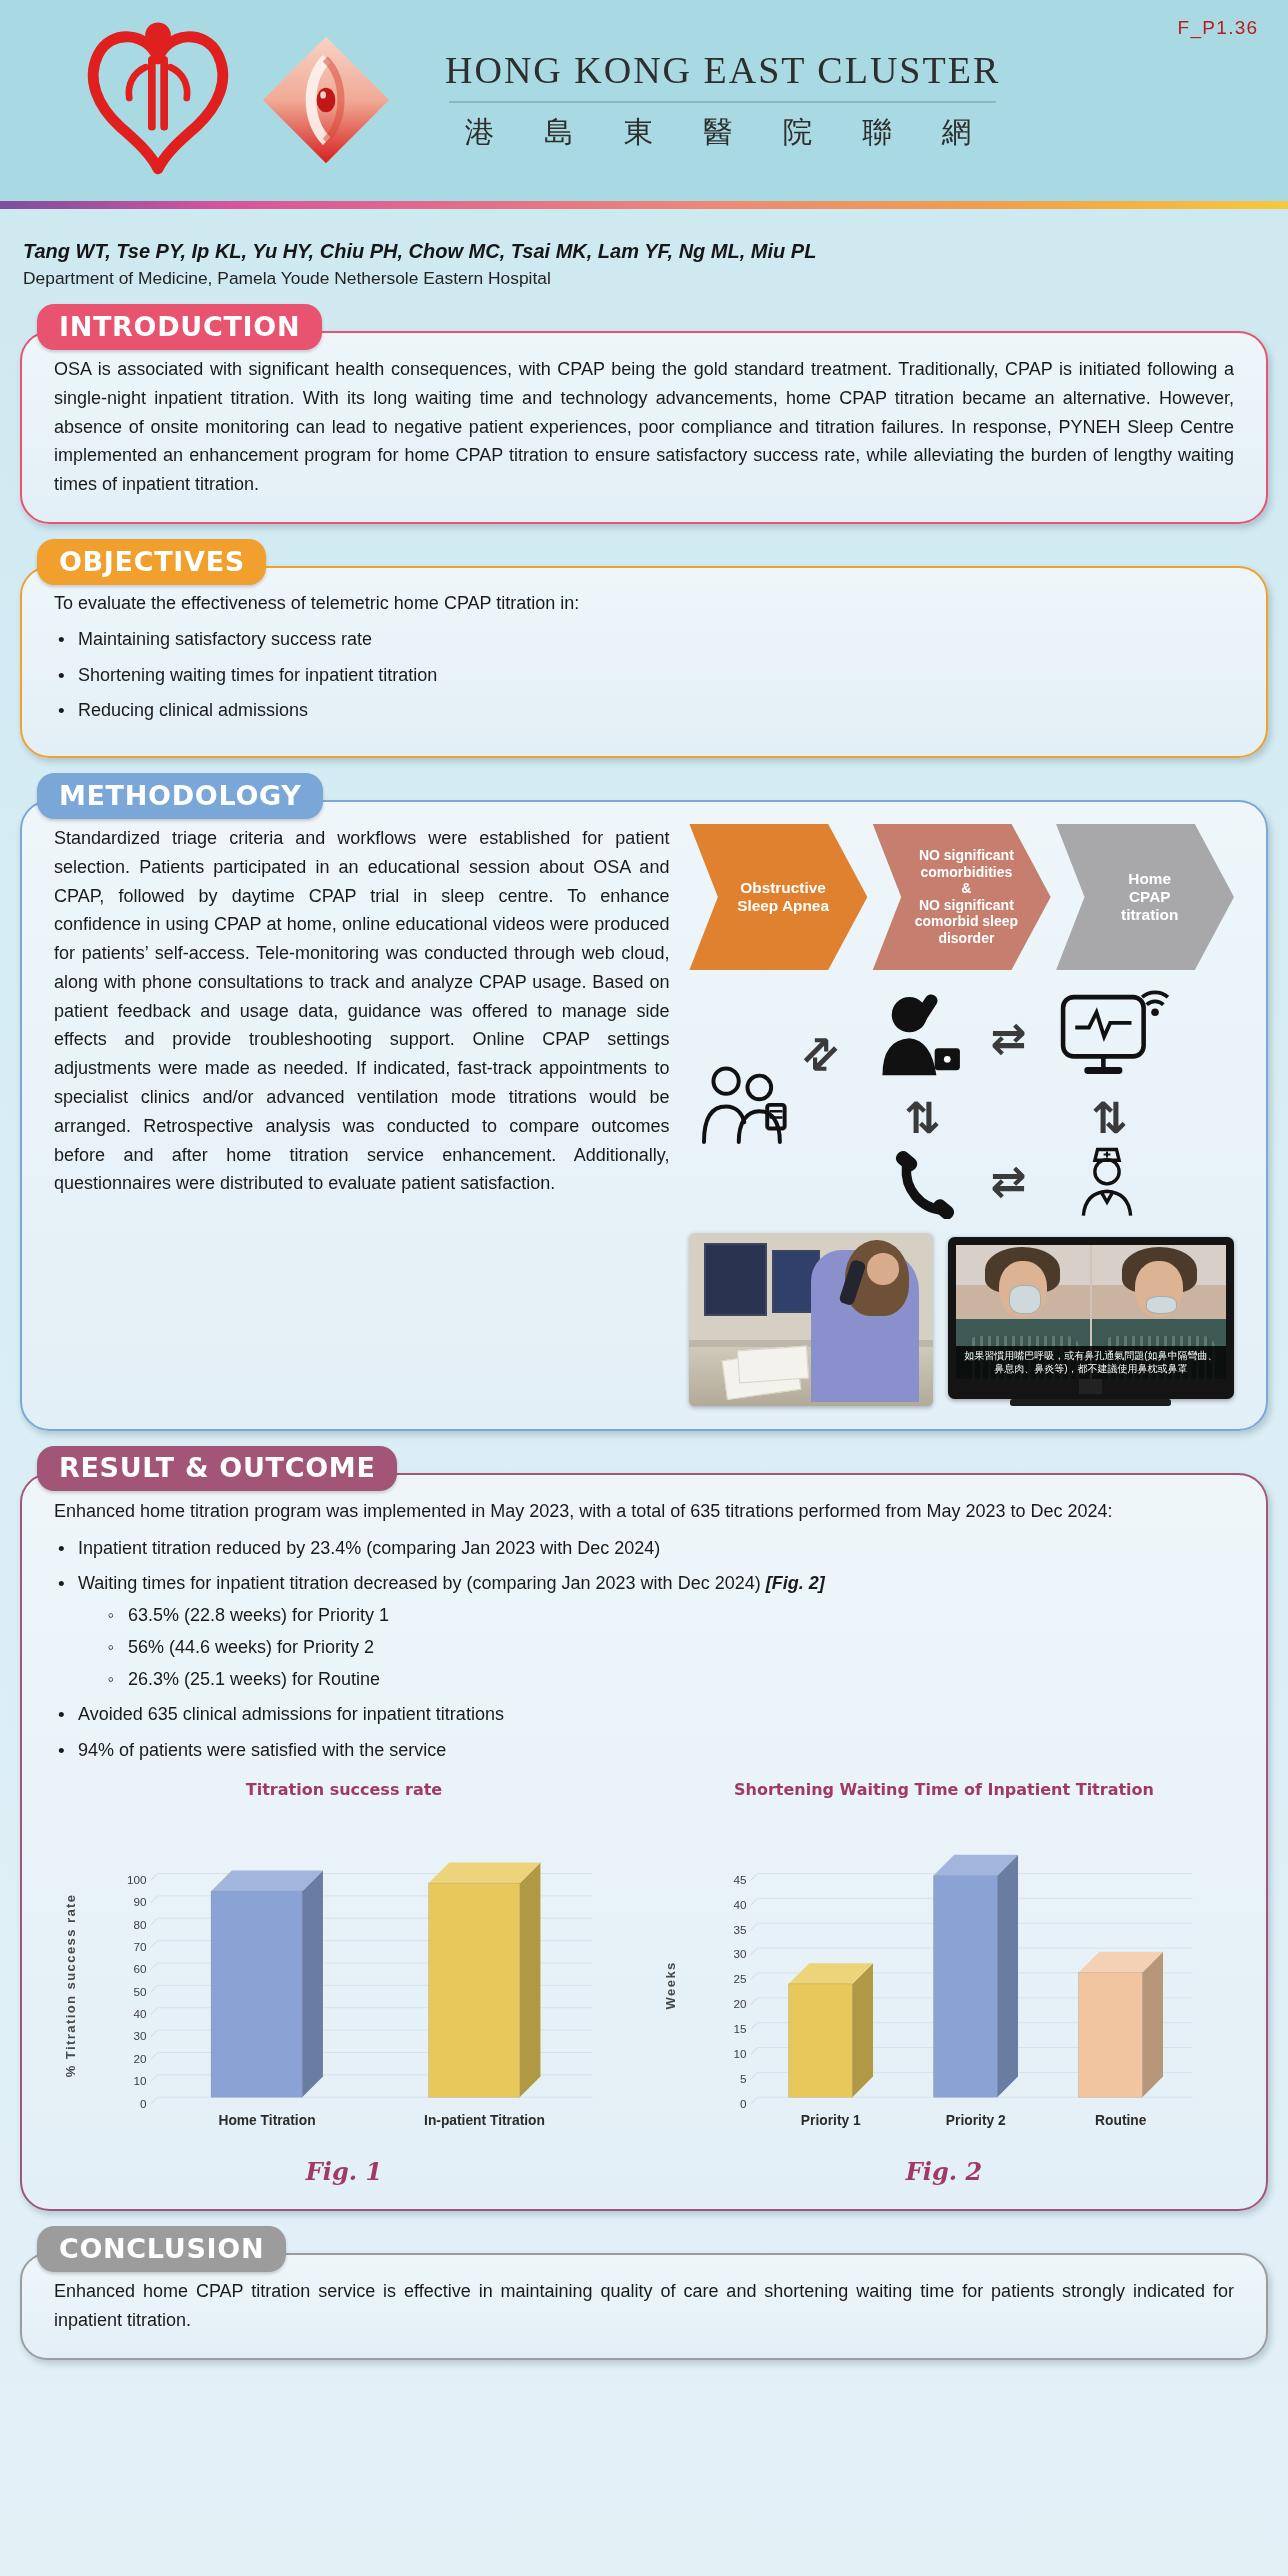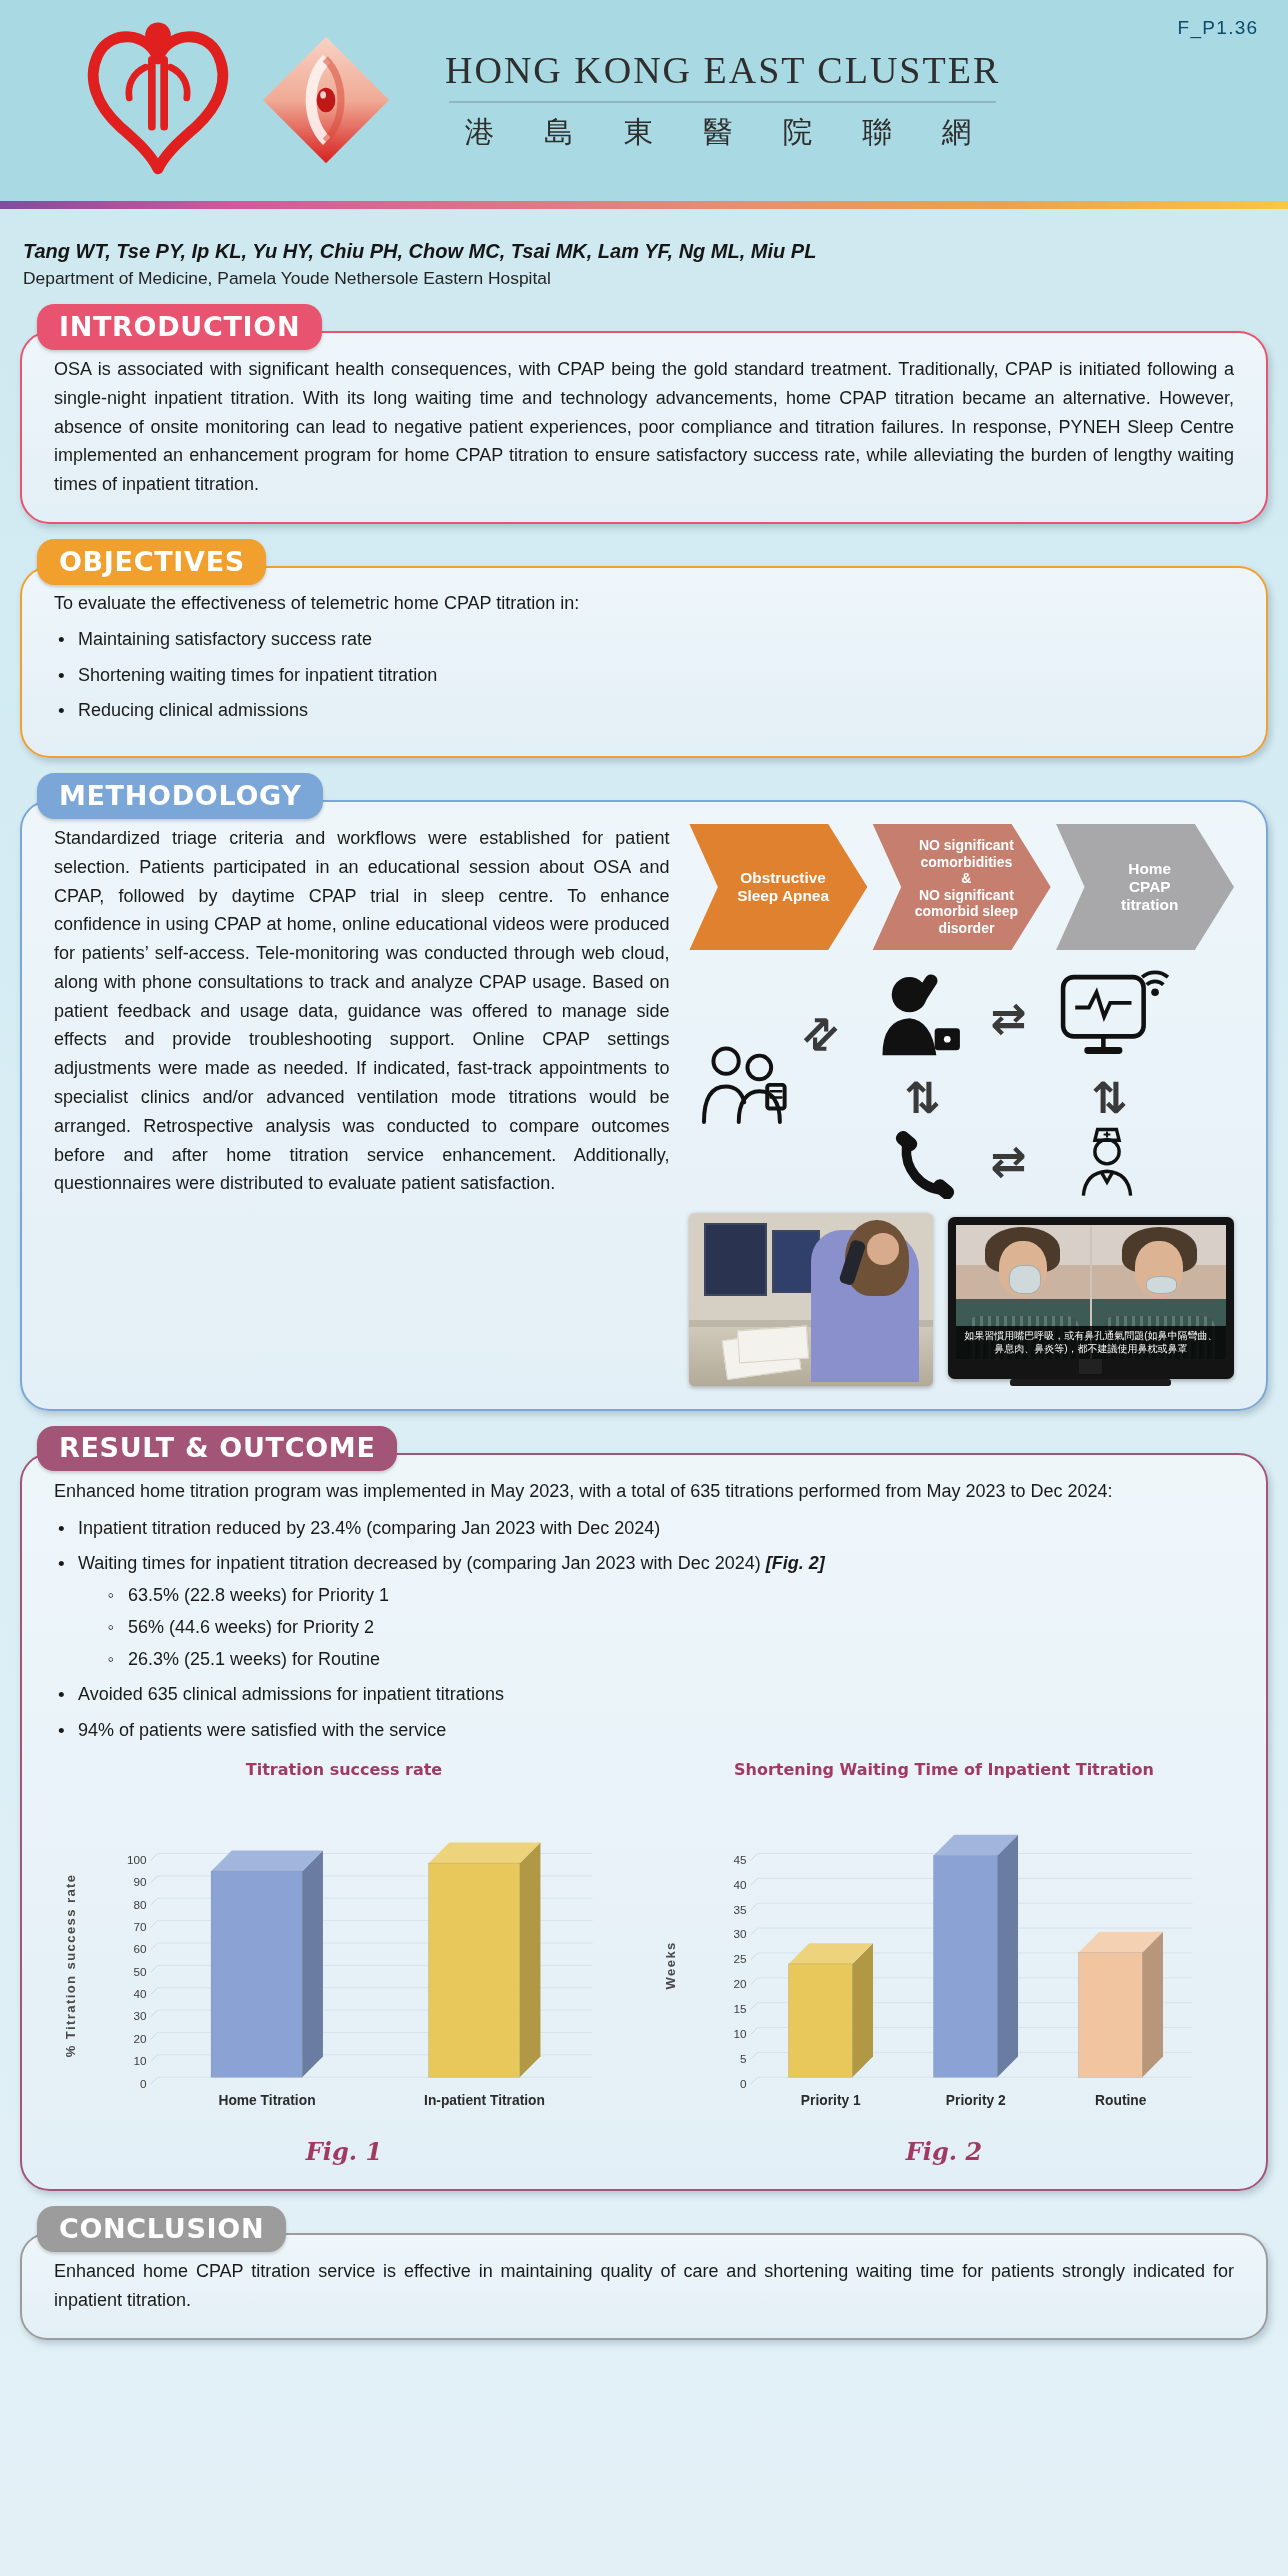--- a/index.html
+++ b/index.html
@@ -1,21 +1,21 @@
 <!DOCTYPE html>
 <html style="--c-title: #b13a97; --c-intro: #e8536f; --c-obj: #f2a02d; --c-meth: #7aa6d8; --c-res: #a25577; --c-conc: #9c9c9c; --c-chart: #a13a62;font-size:10.7px"><head>
 <meta charset="utf-8">
 <style>
   html,body{margin:0;padding:0;background:#cfe9f1;}
   .page{width:1288px;height:2576px;overflow:hidden;position:relative;
         font-family:"Liberation Sans",sans-serif;color:#1a1a1a;
         background:linear-gradient(180deg,#cde8f0 0%,#d8edf4 45%,#e3f1f7 100%);}
   
   .header{height:201px;background:#a9dae3;position:relative;display:flex;align-items:center;}
-  .page-code{position:absolute;top:17.4px;right:29.5px;font-size:19px;color:#0c4a6e;letter-spacing:1.3px;}
+  .page-code{position:absolute;top:17.4px;right:29.5px;font-size:19px;color:#b91c1c;letter-spacing:1.3px;}
   .logos{display:flex;align-items:center;gap:19px;margin-left:81px;}
   .org-block{margin-left:47px;text-align:center;}
   .org-en{font-family:"Liberation Serif",serif;font-size:38px;color:#2e2e2e;letter-spacing:2px;white-space:nowrap;}
   .org-rule{height:1.3px;background:#8fb7bd;margin:9.4px 4px 10.7px;}
   .org-zh{font-size:29.5px;color:#2e2e2e;letter-spacing:9.4px;word-spacing:23px;white-space:nowrap;}
   .stripe{height:8px;background:linear-gradient(90deg,#7d4f9e 0%,#d5569c 18%,#e98a78 55%,#f0a04c 78%,#f4c93f 100%);}
   
   .title-block{padding:20px 29.5px 0 23px;}
   .poster-title{color:var(--c-title,#b13a97);font-family:"DejaVu Sans",sans-serif;
     font-size:30px;font-weight:bold;line-height:1.24;max-width:1047px;}
@@ -43,21 +43,21 @@
   ul.blt>li::before{content:"•";position:absolute;left:4px;top:0;font-size:19px;}
   ul.sub{list-style:none;margin:6.7px 0 1.3px;padding:0;}
   ul.sub>li{font-size:18px;line-height:1.4;margin:6.7px 0;padding-left:50px;position:relative;}
   ul.sub>li::before{content:"◦";position:absolute;left:29.5px;top:0;font-size:18px;}
   .figref{font-style:italic;font-weight:bold;white-space:pre;}
   
   .meth-cols{display:flex;gap:20px;}
   .meth-left{flex:1.13;}
   .meth-right{flex:1;display:flex;flex-direction:column;gap:17.4px;}
   .flow-row{display:flex;gap:5.4px;}
-  .flow-step{flex:1;height:126px;display:flex;align-items:center;justify-content:center;
+  .flow-step{flex:1;height:146px;display:flex;align-items:center;justify-content:center;
     color:#fff;font-weight:bold;text-align:center;white-space:pre-line;
     clip-path:polygon(0% 0%,78% 0%,100% 50%,78% 100%,0% 100%,16% 50%);
     filter:drop-shadow(0 0 1px #222);font-size:15.4px;line-height:1.18;padding:0 8px 0 17.4px;}
   .flow-step.mid{font-size:14px;}
   
   .icon-map{position:relative;height:228px;}
   .icon-map .ic{position:absolute;}
   .arrow-glyph{font-family:"DejaVu Sans",sans-serif;color:#3a3a3a;font-weight:bold;}
   
   .photo-row{display:flex;gap:14.8px;align-items:flex-end;}

